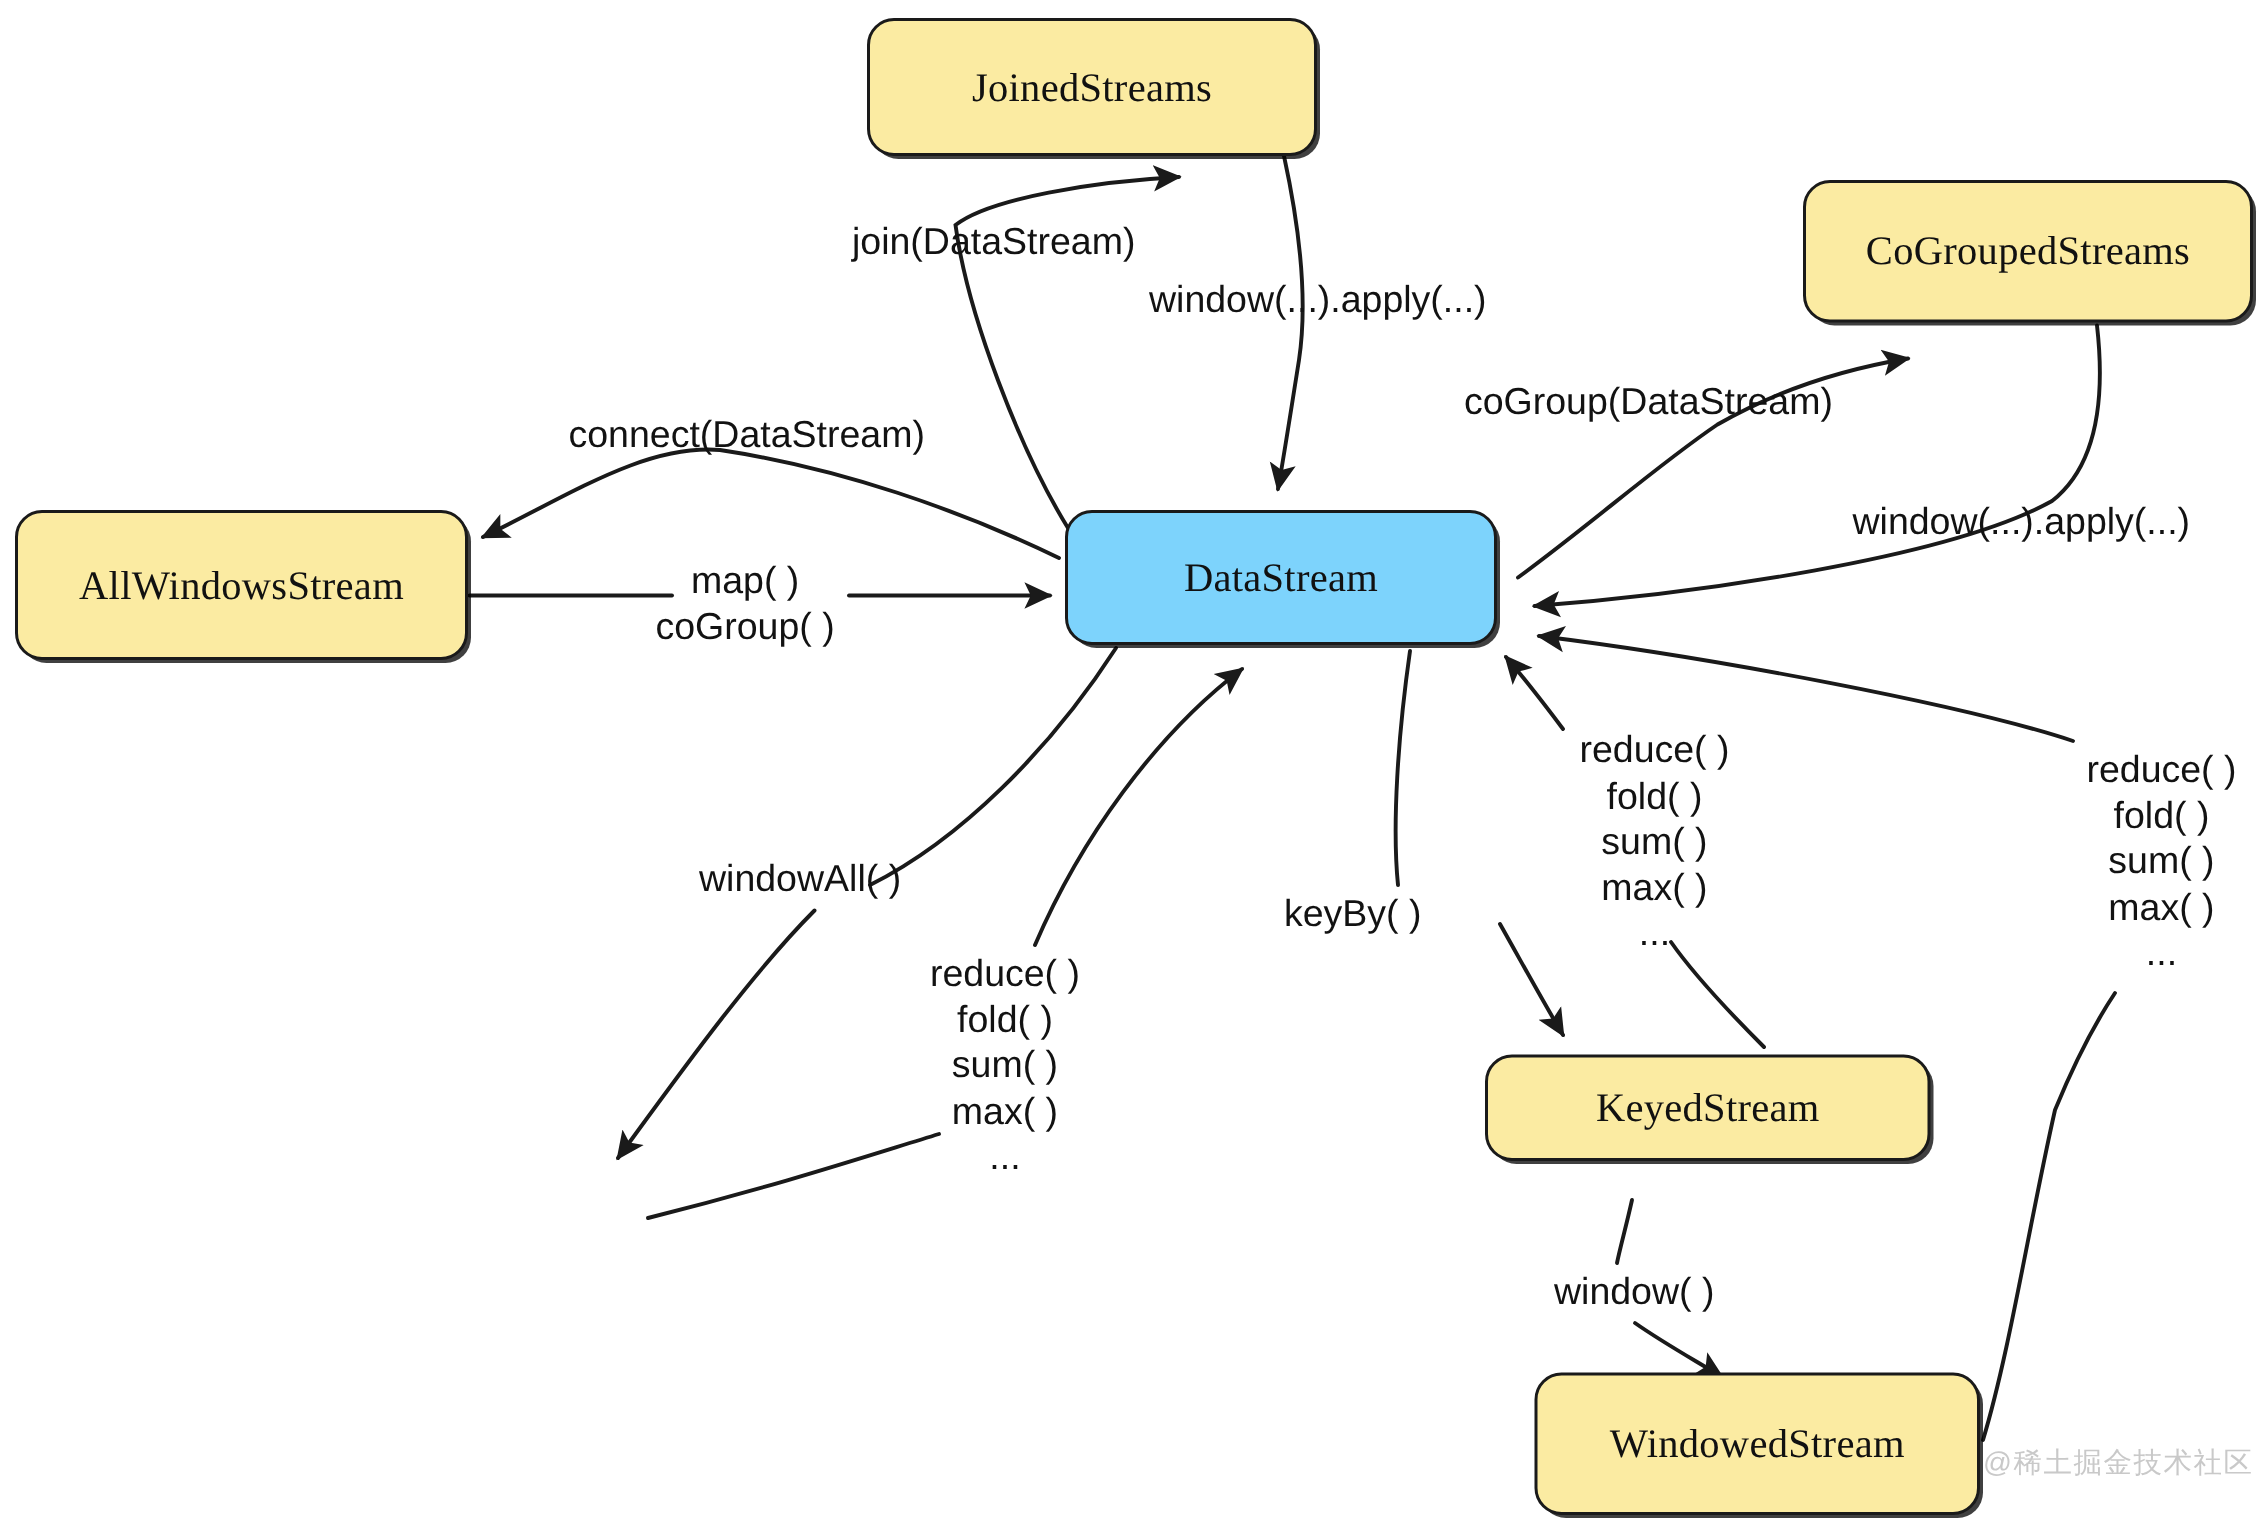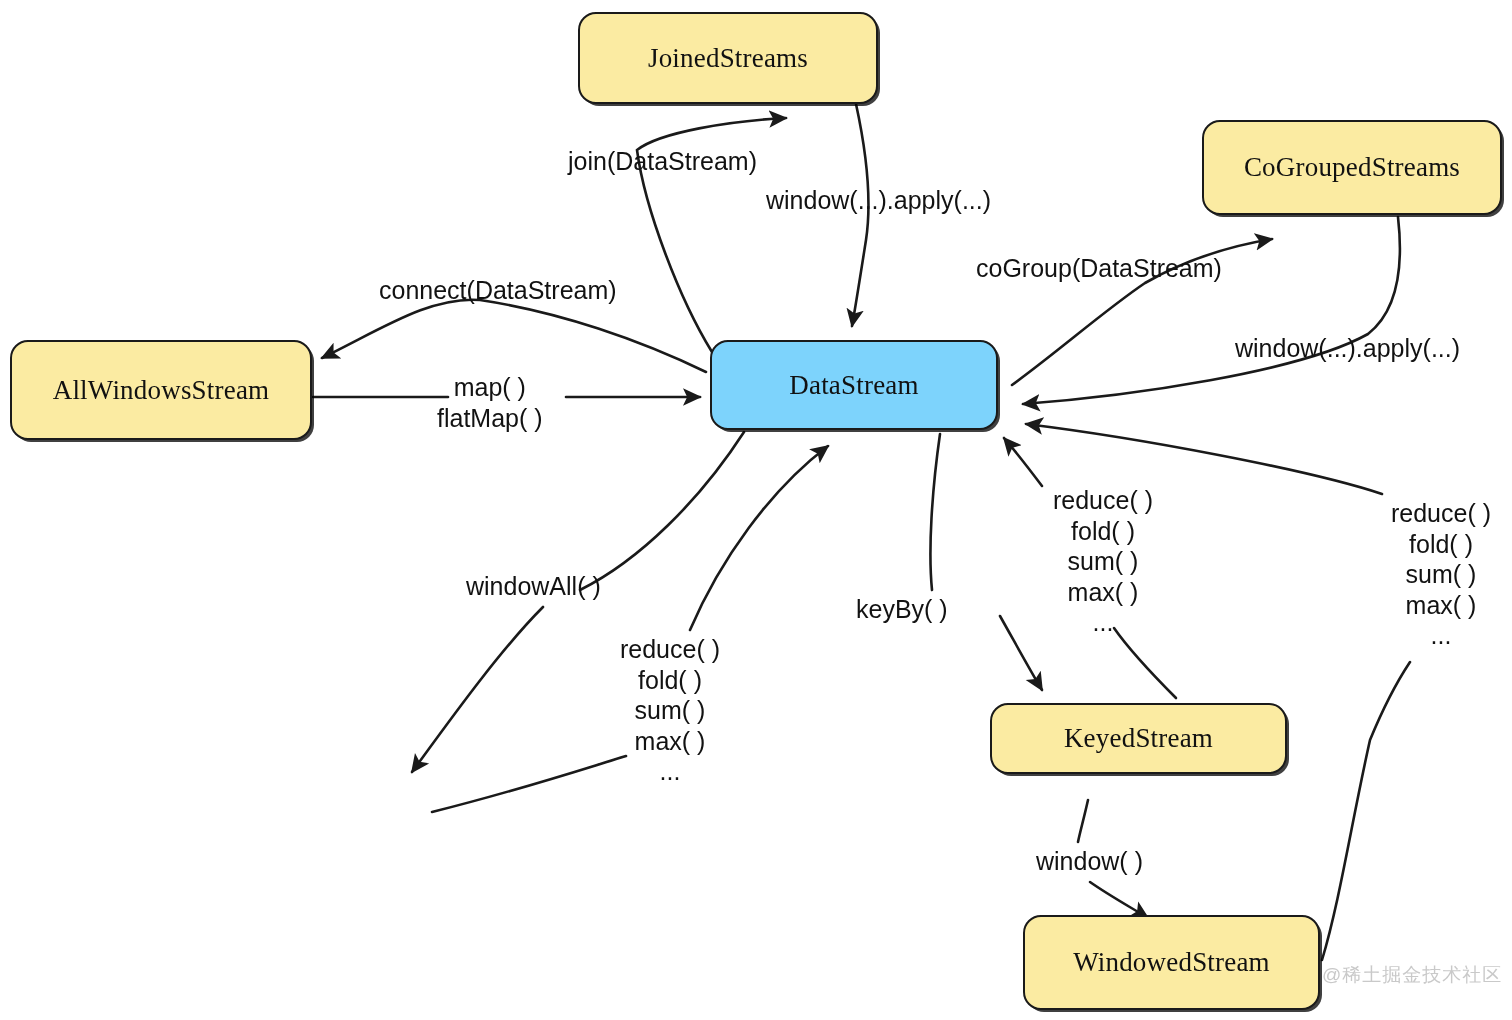--- a/index.html
+++ b/index.html
@@ -140,21 +140,21 @@
 
   <div class="edge-label" style="left:766px; top:185px;">window(...).apply(...)</div>
 
   <div class="edge-label" style="left:976px; top:253px;">coGroup(DataStream)</div>
 
   <div class="edge-label" style="left:1235px; top:333px;">window(...).apply(...)</div>
 
   <div class="edge-label" style="left:362px; top:275px;margin-left:17px;">connect(DataStream)</div>
 
   <div class="edge-label center" style="left:437px; top:372px;">map( )
-flatMap( )</div>
+coGroup( )</div>
 
   <div class="edge-label" style="left:466px; top:571px;">windowAll( )</div>
 
   <div class="edge-label center" style="left:609px; top:634px; width:122px;">reduce( )
 fold( )
 sum( )
 max( )
 ...</div>
 
   <div class="edge-label" style="left:856px; top:594px;">keyBy( )</div>

